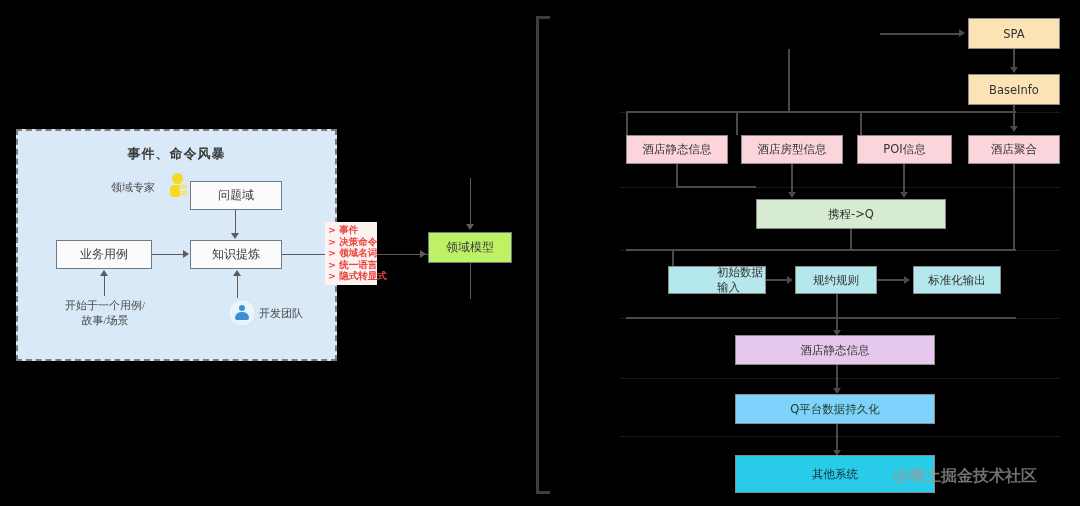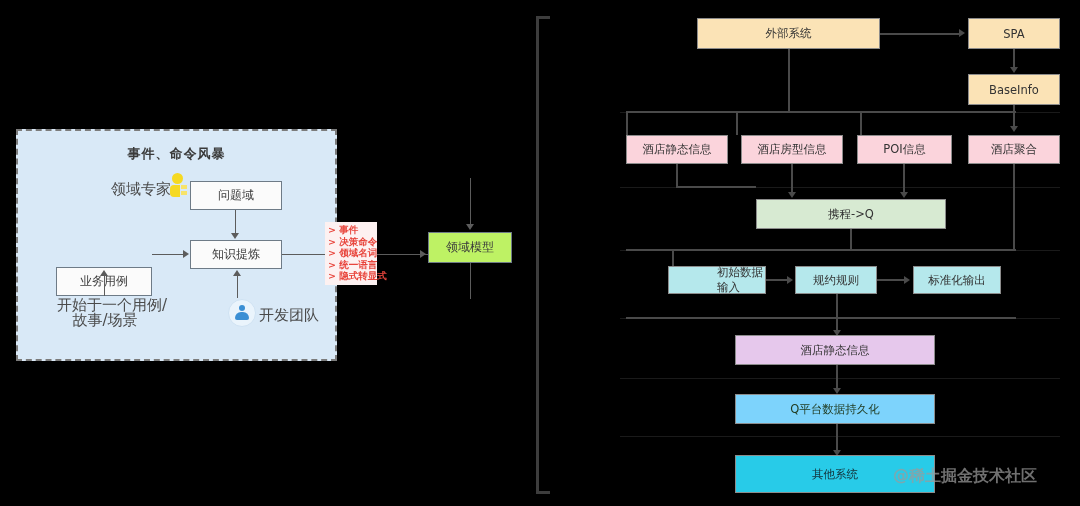--- a/index.html
+++ b/index.html
@@ -10,24 +10,24 @@
 
   
   .es-panel{position:absolute;left:16px;top:129px;width:321px;height:232px;
             background:#d9e9f7;border:2px dashed #7b7b7b;box-sizing:border-box;}
   .es-title{position:absolute;left:0;top:14px;width:100%;text-align:center;
             font-size:13px;font-weight:bold;color:#3a3a3a;letter-spacing:1px;}
   .es-box{position:absolute;background:#fbfbfb;border:1px solid #6e7b87;
           display:flex;align-items:center;justify-content:center;
           font-size:12px;color:#3c3c3c;box-sizing:border-box;}
   #box-problem{left:190px;top:181px;width:92px;height:29px;}
-  #box-usecase{left:56px;top:240px;width:96px;height:29px;margin-top:27px;}
+  #box-usecase{left:56px;top:240px;width:96px;height:29px;}
   #box-knowledge{left:190px;top:240px;width:92px;height:29px;}
 
-  .es-label{position:absolute;font-size:15px;color:#4a4a4a;white-space:nowrap;}
+  .es-label{position:absolute;font-size:11px;color:#4a4a4a;white-space:nowrap;font-family:Liberation Serif, serif;}
   #lbl-expert{left:111px;top:180px;}
   #lbl-team{left:259px;top:306px;}
   #lbl-start{left:57px;top:298px;line-height:15px;text-align:center;width:96px;}
 
   
   .icon-expert{position:absolute;left:170px;top:173px;width:17px;height:24px;}
   .icon-expert .head{position:absolute;left:2px;top:0;width:11px;height:11px;
                      border-radius:50%;background:#f5d922;}
   .icon-expert .body{position:absolute;left:0;top:12px;width:10px;height:12px;
                      border-radius:4px 0 0 4px;background:#f5d922;}
@@ -164,21 +164,20 @@
   <div class="swim-label" style="left:558px;top:400px;">&nbsp;</div>
   <div class="swim-label" style="left:558px;top:460px;">&nbsp;</div>
 
   <div class="fl" style="left:620px;top:112px;width:440px;height:1px;opacity:.35;"></div>
   <div class="fl" style="left:620px;top:187px;width:440px;height:1px;opacity:.35;"></div>
   <div class="fl" style="left:620px;top:250px;width:440px;height:1px;opacity:.35;"></div>
   <div class="fl" style="left:620px;top:318px;width:440px;height:1px;opacity:.35;"></div>
   <div class="fl" style="left:620px;top:378px;width:440px;height:1px;opacity:.35;"></div>
   <div class="fl" style="left:620px;top:436px;width:440px;height:1px;opacity:.35;"></div>
 
-  <div class="fbox c-orange" style="left:697px;top:18px;width:183px;height:31px;">外部系统</div>
   <div class="fbox c-orange" style="left:968px;top:18px;width:92px;height:31px;">SPA</div>
   <div class="fbox c-orange" style="left:968px;top:74px;width:92px;height:31px;">BaseInfo</div>
 
   <div class="fl" style="left:880px;top:33px;width:80px;height:2px;"></div>
   <div class="fa-r" style="left:959px;top:29px;"></div>
 
   <div class="fl" style="left:1013px;top:49px;width:2px;height:19px;"></div>
   <div class="fa-d" style="left:1010px;top:67px;"></div>
 
   <div class="fl" style="left:788px;top:49px;width:2px;height:63px;"></div>

